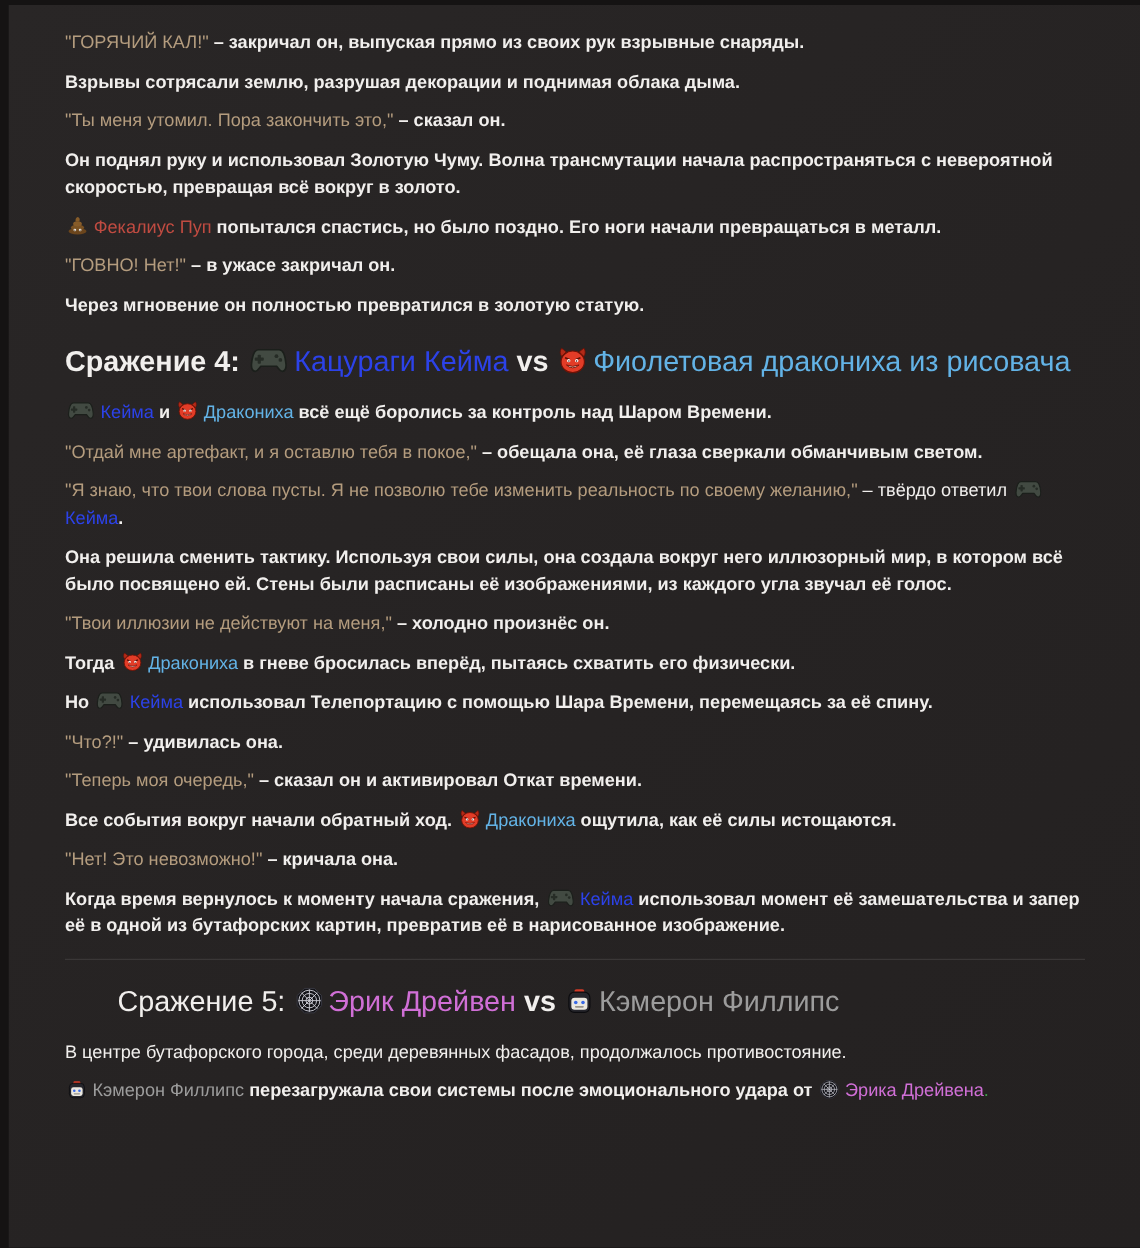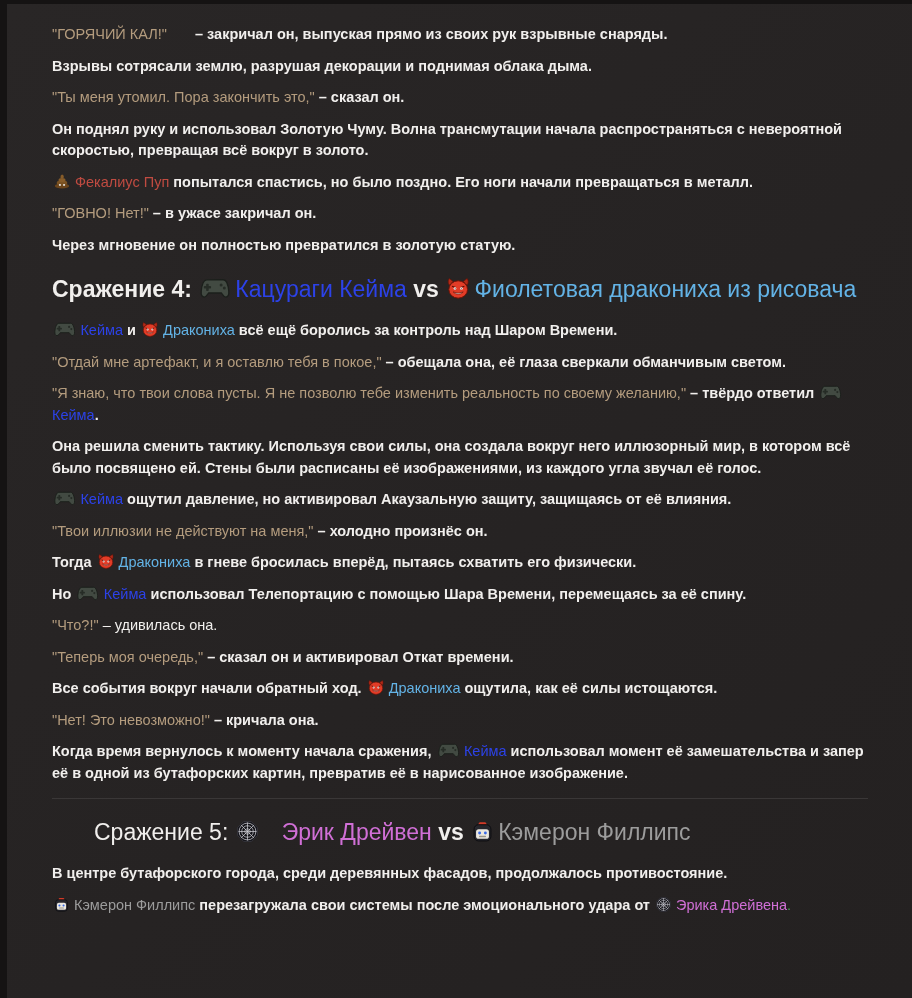--- a/index.html
+++ b/index.html
@@ -39,21 +39,21 @@
   .run { white-space: pre-wrap; }
   .icon { display: inline-block; margin: 0 5px 0 2px; }
   .para .icon svg { height: 15px; width: auto; vertical-align: -2px; }
   .heading .icon svg { height: 21px; width: auto; vertical-align: -2px; }
 </style>
 </head>
 <body>
 
 <div class="page">
   <div class="content">
-      <p class="para"><span class="run" style="color: rgb(180, 156, 126); font-weight: 400;">"ГОРЯЧИЙ КАЛ!"</span><span class="run" style="color: rgb(241, 239, 237); font-weight: 700; margin-left: 24px;"> – закричал он, выпуская прямо из своих рук взрывные снаряды.</span></p>
+      <p class="para"><span class="run" style="color: rgb(180, 156, 126); font-weight: 400;">"ГОРЯЧИЙ КАЛ!"</span><span class="run" style="color: rgb(241, 239, 237); font-weight: 700;"> – закричал он, выпуская прямо из своих рук взрывные снаряды.</span></p>
       <p class="para"><span class="run" style="color: rgb(241, 239, 237); font-weight: 700;">Взрывы сотрясали землю, разрушая декорации и поднимая облака дыма.</span></p>
       <p class="para"><span class="run" style="color: rgb(180, 156, 126); font-weight: 400;">"Ты меня утомил. Пора закончить это,"</span><span class="run" style="color: rgb(241, 239, 237); font-weight: 700;"> – сказал он.</span></p>
       <p class="para"><span class="run" style="color: rgb(241, 239, 237); font-weight: 700;">Он поднял руку и использовал Золотую Чуму. Волна трансмутации начала распространяться с невероятной скоростью, превращая всё вокруг в золото.</span></p>
       <p class="para"><span class="icon"><svg viewBox="0 0 16 15">
             <ellipse cx="8" cy="12" rx="7.2" ry="2.6" fill="#6b451c"></ellipse>
             <ellipse cx="8" cy="9" rx="5.3" ry="2.4" fill="#7a5223"></ellipse>
             <ellipse cx="8" cy="6" rx="3.5" ry="2.1" fill="#875c29"></ellipse>
             <path d="M8 .6 q2.5 .5 1.5 3.6 l-3 0 q-.5-2.8 1.5-3.6 Z" fill="#875c29"></path>
             <circle cx="5.9" cy="11" r="1.05" fill="#fff"></circle>
             <circle cx="10.1" cy="11" r="1.05" fill="#fff"></circle>
@@ -90,55 +90,48 @@
             <path d="M14.4 .4 C15.5 2 15.3 3.9 14.3 5.1 L11.7 2.5 C12.8 1.6 13.6 .9 14.4 .4 Z" fill="#b22a18" stroke="#6d1206" stroke-width=".5"></path>
             <ellipse cx="8" cy="8.2" rx="6.7" ry="6.2" fill="#e23c27" stroke="#6d1206" stroke-width=".7"></ellipse>
             <path d="M3.6 5.9 l2.6 1 M12.4 5.9 l-2.6 1" stroke="#5c0f05" stroke-width=".9" fill="none"></path>
             <circle cx="5.7" cy="7.5" r=".95" fill="#fff"></circle>
             <circle cx="10.3" cy="7.5" r=".95" fill="#fff"></circle>
             <circle cx="5.8" cy="7.7" r=".4" fill="#2a0b04"></circle>
             <circle cx="10.2" cy="7.7" r=".4" fill="#2a0b04"></circle>
             <path d="M4.4 10 Q8 13.2 11.6 10 Q8 11.6 4.4 10 Z" fill="#fdfdfd" stroke="#6d1206" stroke-width=".5"></path>
           </svg></span><span class="run" style="color: rgb(99, 179, 230); font-weight: 400;">Дракониха</span><span class="run" style="color: rgb(241, 239, 237); font-weight: 700;"> всё ещё боролись за контроль над Шаром Времени.</span></p>
       <p class="para"><span class="run" style="color: rgb(180, 156, 126); font-weight: 400;">"Отдай мне артефакт, и я оставлю тебя в покое,"</span><span class="run" style="color: rgb(241, 239, 237); font-weight: 700;"> – обещала она, её глаза сверкали обманчивым светом.</span></p>
-      <p class="para"><span class="run" style="color: rgb(180, 156, 126); font-weight: 400;">"Я знаю, что твои слова пусты. Я не позволю тебе изменить реальность по своему желанию,"</span><span class="run" style="color: rgb(241, 239, 237); font-weight: 700;"> – твёрдо ответил </span><span class="icon"><svg viewBox="0 0 20 14">
+      <p class="para"><span class="run" style="color: rgb(180, 156, 126); font-weight: 400;">"Я знаю, что твои слова пусты. Я не позволю тебе изменить реальность по своему желанию,"</span><span class="run" style="color: rgb(241, 239, 237); font-weight: 400;"> – твёрдо ответил </span><span class="icon"><svg viewBox="0 0 20 14">
             <path d="M4.5 1.2 C2.1 1.2 1.1 5.6 .8 8.8 c-.25 2.6 .7 3.9 2 3.9 1.4 0 2-1.7 3-2.7 h8.4 c1 1 1.6 2.7 3 2.7 1.3 0 2.25-1.3 2-3.9 C18.9 5.6 17.9 1.2 15.5 1.2 Z" fill="#424a42" stroke="#1b1f1b" stroke-width="0.9"></path>
             <circle cx="14.1" cy="4.6" r="1" fill="#262c26"></circle>
             <circle cx="16.2" cy="6.6" r="1" fill="#262c26"></circle>
             <rect x="4.1" y="3.8" width="1.7" height="4.8" rx="0.5" fill="#262c26"></rect>
             <rect x="2.55" y="5.35" width="4.8" height="1.7" rx="0.5" fill="#262c26"></rect>
           </svg></span><span class="run" style="color: rgb(44, 66, 232); font-weight: 400;">Кейма</span><span class="run" style="color: rgb(241, 239, 237); font-weight: 700;">.</span></p>
       <p class="para"><span class="run" style="color: rgb(241, 239, 237); font-weight: 700;">Она решила сменить тактику. Используя свои силы, она создала вокруг него иллюзорный мир, в котором всё было посвящено ей. Стены были расписаны её изображениями, из каждого угла звучал её голос.</span></p>
-      <p class="para"><span class="icon"><svg viewBox="0 0 20 14">
-            <path d="M4.5 1.2 C2.1 1.2 1.1 5.6 .8 8.8 c-.25 2.6 .7 3.9 2 3.9 1.4 0 2-1.7 3-2.7 h8.4 c1 1 1.6 2.7 3 2.7 1.3 0 2.25-1.3 2-3.9 C18.9 5.6 17.9 1.2 15.5 1.2 Z" fill="#424a42" stroke="#1b1f1b" stroke-width="0.9"></path>
-            <circle cx="14.1" cy="4.6" r="1" fill="#262c26"></circle>
-            <circle cx="16.2" cy="6.6" r="1" fill="#262c26"></circle>
-            <rect x="4.1" y="3.8" width="1.7" height="4.8" rx="0.5" fill="#262c26"></rect>
-            <rect x="2.55" y="5.35" width="4.8" height="1.7" rx="0.5" fill="#262c26"></rect>
-          </svg></span><span class="run" style="color: rgb(44, 66, 232); font-weight: 400;">Кейма</span><span class="run" style="color: rgb(241, 239, 237); font-weight: 700;"> ощутил давление, но активировал Акаузальную защиту, защищаясь от её влияния.</span></p>
       <p class="para"><span class="run" style="color: rgb(180, 156, 126); font-weight: 400;">"Твои иллюзии не действуют на меня,"</span><span class="run" style="color: rgb(241, 239, 237); font-weight: 700;"> – холодно произнёс он.</span></p>
       <p class="para"><span class="run" style="color: rgb(241, 239, 237); font-weight: 700;">Тогда </span><span class="icon"><svg viewBox="0 0 16 15">
             <path d="M1.6 .4 C.5 2 .7 3.9 1.7 5.1 L4.3 2.5 C3.2 1.6 2.4 .9 1.6 .4 Z" fill="#b22a18" stroke="#6d1206" stroke-width=".5"></path>
             <path d="M14.4 .4 C15.5 2 15.3 3.9 14.3 5.1 L11.7 2.5 C12.8 1.6 13.6 .9 14.4 .4 Z" fill="#b22a18" stroke="#6d1206" stroke-width=".5"></path>
             <ellipse cx="8" cy="8.2" rx="6.7" ry="6.2" fill="#e23c27" stroke="#6d1206" stroke-width=".7"></ellipse>
             <path d="M3.6 5.9 l2.6 1 M12.4 5.9 l-2.6 1" stroke="#5c0f05" stroke-width=".9" fill="none"></path>
             <circle cx="5.7" cy="7.5" r=".95" fill="#fff"></circle>
             <circle cx="10.3" cy="7.5" r=".95" fill="#fff"></circle>
             <circle cx="5.8" cy="7.7" r=".4" fill="#2a0b04"></circle>
             <circle cx="10.2" cy="7.7" r=".4" fill="#2a0b04"></circle>
             <path d="M4.4 10 Q8 13.2 11.6 10 Q8 11.6 4.4 10 Z" fill="#fdfdfd" stroke="#6d1206" stroke-width=".5"></path>
           </svg></span><span class="run" style="color: rgb(99, 179, 230); font-weight: 400;">Дракониха</span><span class="run" style="color: rgb(241, 239, 237); font-weight: 700;"> в гневе бросилась вперёд, пытаясь схватить его физически.</span></p>
       <p class="para"><span class="run" style="color: rgb(241, 239, 237); font-weight: 700;">Но </span><span class="icon"><svg viewBox="0 0 20 14">
             <path d="M4.5 1.2 C2.1 1.2 1.1 5.6 .8 8.8 c-.25 2.6 .7 3.9 2 3.9 1.4 0 2-1.7 3-2.7 h8.4 c1 1 1.6 2.7 3 2.7 1.3 0 2.25-1.3 2-3.9 C18.9 5.6 17.9 1.2 15.5 1.2 Z" fill="#424a42" stroke="#1b1f1b" stroke-width="0.9"></path>
             <circle cx="14.1" cy="4.6" r="1" fill="#262c26"></circle>
             <circle cx="16.2" cy="6.6" r="1" fill="#262c26"></circle>
             <rect x="4.1" y="3.8" width="1.7" height="4.8" rx="0.5" fill="#262c26"></rect>
             <rect x="2.55" y="5.35" width="4.8" height="1.7" rx="0.5" fill="#262c26"></rect>
           </svg></span><span class="run" style="color: rgb(44, 66, 232); font-weight: 400;">Кейма</span><span class="run" style="color: rgb(241, 239, 237); font-weight: 700;"> использовал Телепортацию с помощью Шара Времени, перемещаясь за её спину.</span></p>
-      <p class="para"><span class="run" style="color: rgb(180, 156, 126); font-weight: 400;">"Что?!"</span><span class="run" style="color: rgb(241, 239, 237); font-weight: 400;"> – удивилась она.</span></p>
+      <p class="para"><span class="run" style="color: rgb(180, 156, 126); font-weight: 400;">"Что?!"</span><span class="run" style="color: rgb(241, 239, 237); font-weight: 700;"> – удивилась она.</span></p>
       <p class="para"><span class="run" style="color: rgb(180, 156, 126); font-weight: 400;">"Теперь моя очередь,"</span><span class="run" style="color: rgb(241, 239, 237); font-weight: 700;"> – сказал он и активировал Откат времени.</span></p>
       <p class="para"><span class="run" style="color: rgb(241, 239, 237); font-weight: 700;">Все события вокруг начали обратный ход. </span><span class="icon"><svg viewBox="0 0 16 15">
             <path d="M1.6 .4 C.5 2 .7 3.9 1.7 5.1 L4.3 2.5 C3.2 1.6 2.4 .9 1.6 .4 Z" fill="#b22a18" stroke="#6d1206" stroke-width=".5"></path>
             <path d="M14.4 .4 C15.5 2 15.3 3.9 14.3 5.1 L11.7 2.5 C12.8 1.6 13.6 .9 14.4 .4 Z" fill="#b22a18" stroke="#6d1206" stroke-width=".5"></path>
             <ellipse cx="8" cy="8.2" rx="6.7" ry="6.2" fill="#e23c27" stroke="#6d1206" stroke-width=".7"></ellipse>
             <path d="M3.6 5.9 l2.6 1 M12.4 5.9 l-2.6 1" stroke="#5c0f05" stroke-width=".9" fill="none"></path>
             <circle cx="5.7" cy="7.5" r=".95" fill="#fff"></circle>
             <circle cx="10.3" cy="7.5" r=".95" fill="#fff"></circle>
             <circle cx="5.8" cy="7.7" r=".4" fill="#2a0b04"></circle>
             <circle cx="10.2" cy="7.7" r=".4" fill="#2a0b04"></circle>
@@ -154,29 +147,29 @@
           </svg></span><span class="run" style="color: rgb(44, 66, 232); font-weight: 400;">Кейма</span><span class="run" style="color: rgb(241, 239, 237); font-weight: 700;"> использовал момент её замешательства и запер её в одной из бутафорских картин, превратив её в нарисованное изображение.</span></p>
       <div class="rule"></div>
       <h2 class="heading"><span class="run" style="color: rgb(241, 239, 237); font-weight: 400; margin-left: 42px;">Сражение 5: </span><span class="icon"><svg viewBox="0 0 16 16">
             <path d="M5 .5 H11 L15.5 5 V11 L11 15.5 H5 L.5 11 V5 Z" fill="#131318" stroke="#3c3c45" stroke-width=".6"></path>
             <g stroke="#d2d2da" stroke-width=".55" fill="none">
               <path d="M8 1.2 V14.8 M1.2 8 H14.8 M3.2 3.2 L12.8 12.8 M12.8 3.2 L3.2 12.8"></path>
               <circle cx="8" cy="8" r="2.1"></circle>
               <circle cx="8" cy="8" r="4.4"></circle>
               <circle cx="8" cy="8" r="6.4"></circle>
             </g>
-          </svg></span><span class="run" style="color: rgb(208, 111, 214); font-weight: 400; margin-left: 19px;">Эрик Дрейвен</span><span class="run" style="color: rgb(241, 239, 237); font-weight: 700;"> vs </span><span class="icon"><svg viewBox="0 0 16 16">
+          </svg></span><span class="run" style="color: rgb(208, 111, 214); font-weight: 400;">Эрик Дрейвен</span><span class="run" style="color: rgb(241, 239, 237); font-weight: 700;"> vs </span><span class="icon"><svg viewBox="0 0 16 16">
             <rect x="5" y="1" width="6" height="3.4" rx="1.2" fill="#d23b28"></rect>
             <rect x="1.6" y="2.8" width="12.8" height="12.4" rx="3.4" fill="#26262c" stroke="#0b0b0e" stroke-width=".7"></rect>
             <rect x="3.1" y="6.2" width="9.8" height="7.4" rx="2" fill="#eae7df"></rect>
             <circle cx="5.8" cy="9.1" r="1.1" fill="#3a6ae6"></circle>
             <circle cx="10.2" cy="9.1" r="1.1" fill="#3a6ae6"></circle>
             <rect x="5.3" y="11.3" width="5.4" height="1" rx=".5" fill="#98948a"></rect>
           </svg></span><span class="run" style="color: rgb(156, 156, 156); font-weight: 400;">Кэмерон Филлипс</span></h2>
-      <p class="para"><span class="run" style="color: rgb(241, 239, 237); font-weight: 700;">В центре бутафорского города, среди деревянных фасадов, продолжалось противостояние.</span></p>
+      <p class="para"><span class="run" style="color: rgb(241, 239, 237); font-weight: 400;">В центре бутафорского города, среди деревянных фасадов, продолжалось противостояние.</span></p>
       <p class="para"><span class="icon"><svg viewBox="0 0 16 16">
             <rect x="5" y="1" width="6" height="3.4" rx="1.2" fill="#d23b28"></rect>
             <rect x="1.6" y="2.8" width="12.8" height="12.4" rx="3.4" fill="#26262c" stroke="#0b0b0e" stroke-width=".7"></rect>
             <rect x="3.1" y="6.2" width="9.8" height="7.4" rx="2" fill="#eae7df"></rect>
             <circle cx="5.8" cy="9.1" r="1.1" fill="#3a6ae6"></circle>
             <circle cx="10.2" cy="9.1" r="1.1" fill="#3a6ae6"></circle>
             <rect x="5.3" y="11.3" width="5.4" height="1" rx=".5" fill="#98948a"></rect>
           </svg></span><span class="run" style="color: rgb(156, 156, 156); font-weight: 400;">Кэмерон Филлипс</span><span class="run" style="color: rgb(241, 239, 237); font-weight: 700;"> перезагружала свои системы после эмоционального удара от </span><span class="icon"><svg viewBox="0 0 16 16">
             <path d="M5 .5 H11 L15.5 5 V11 L11 15.5 H5 L.5 11 V5 Z" fill="#131318" stroke="#3c3c45" stroke-width=".6"></path>
             <g stroke="#d2d2da" stroke-width=".55" fill="none">

